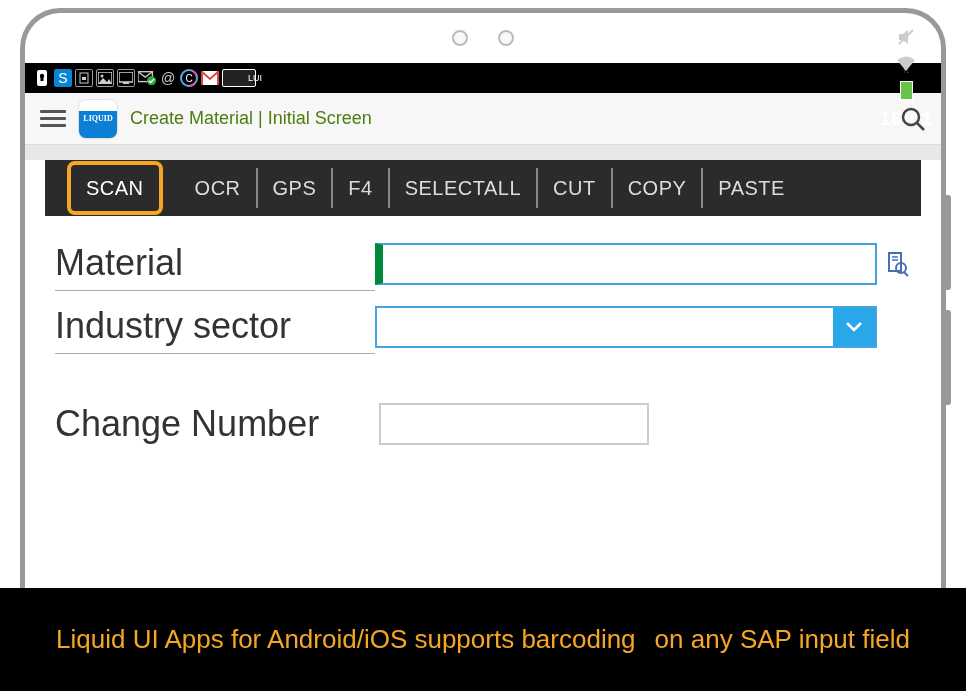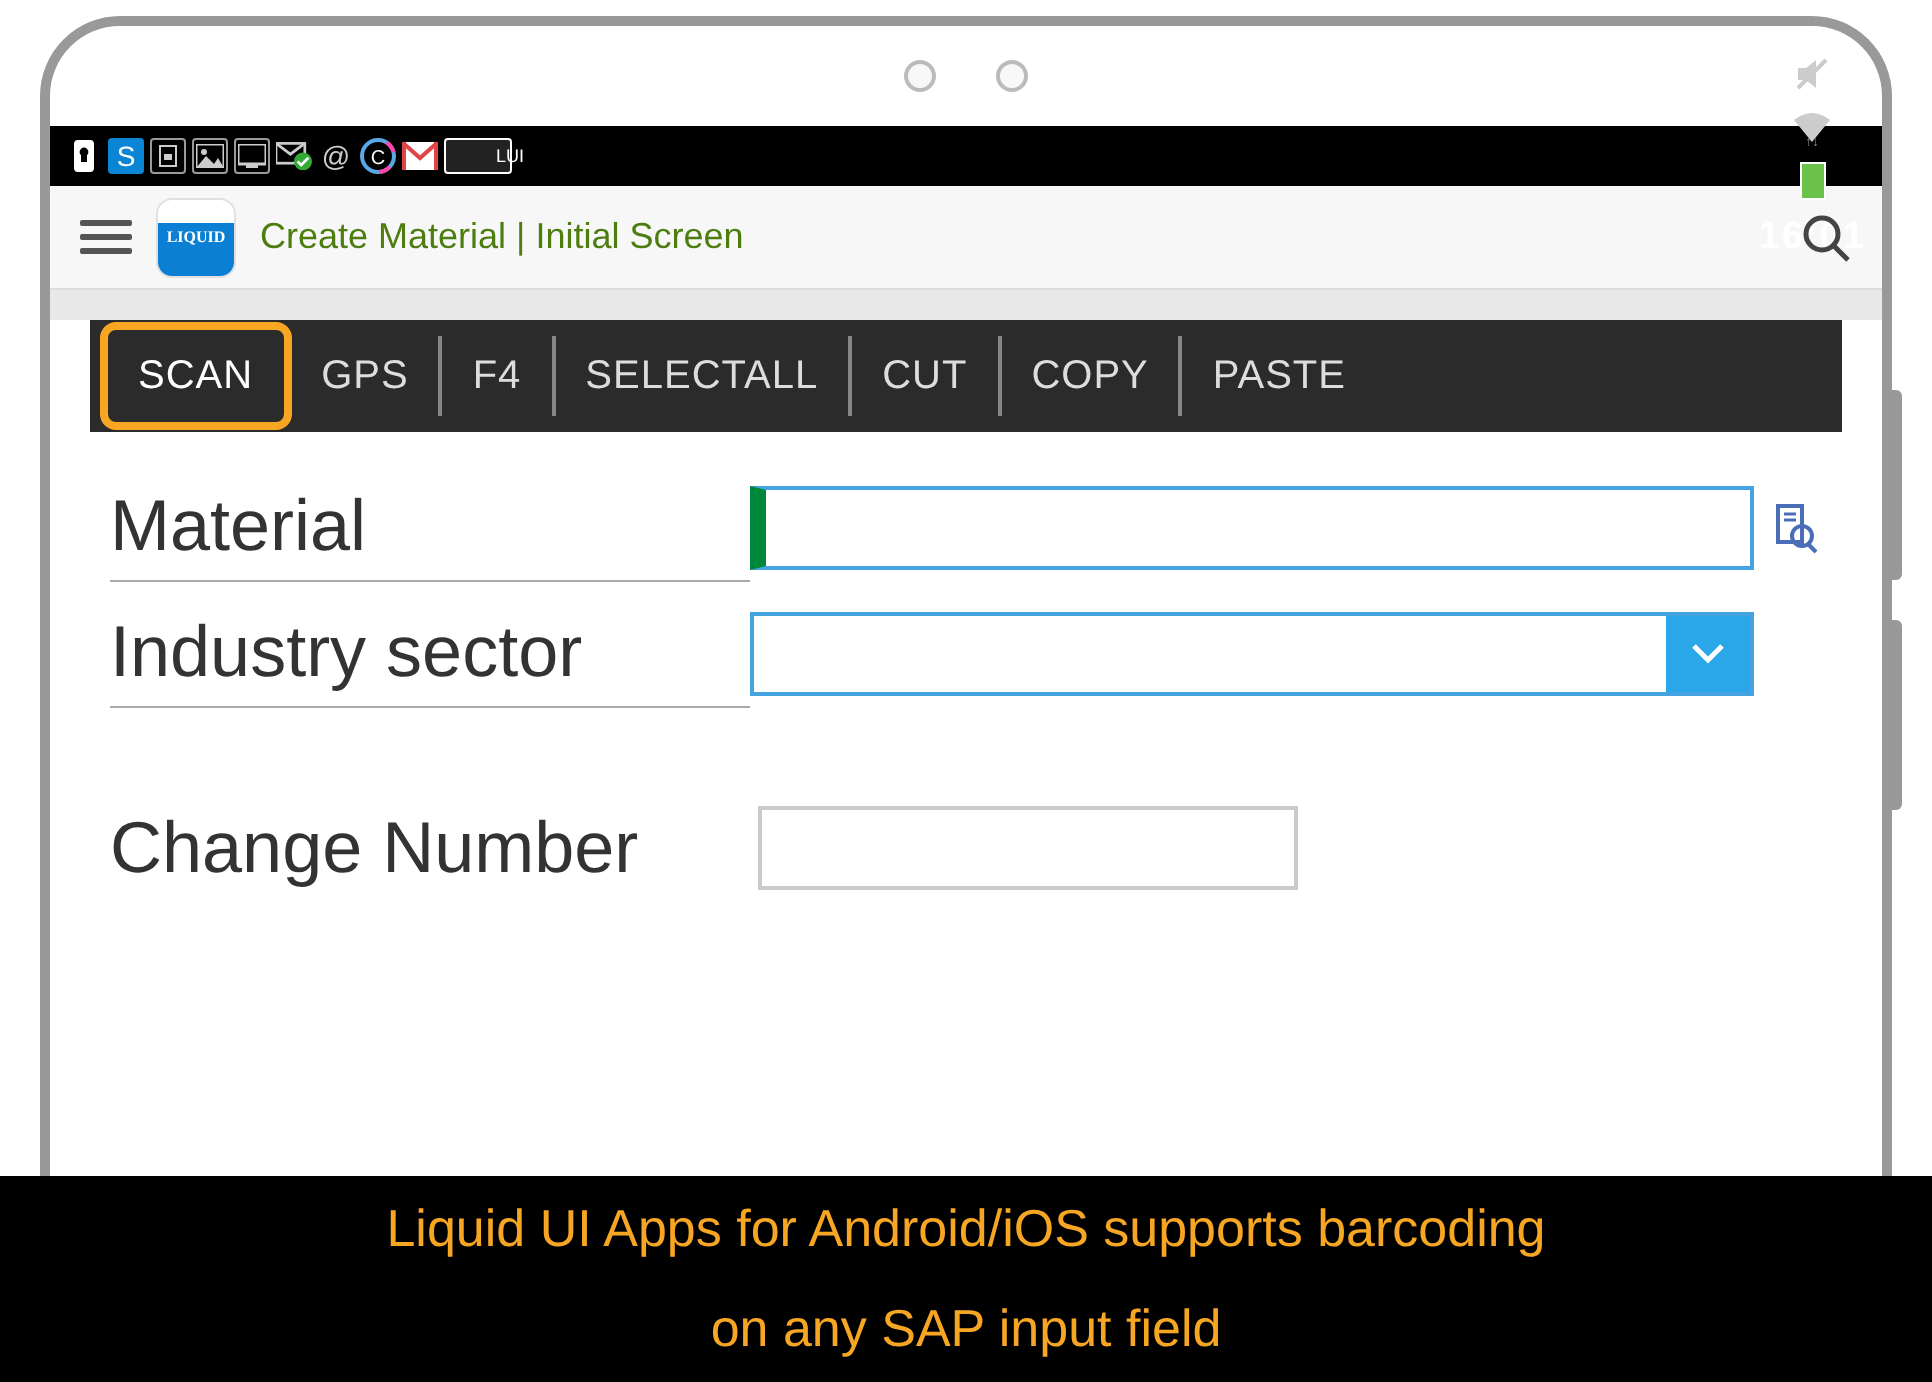--- a/index.html
+++ b/index.html
@@ -113,21 +113,21 @@
       border-right: 2px solid #888;
       letter-spacing: 0.5px;
     }
     .ctx-btn:last-child { border-right: none; }
     .ctx-btn.highlighted {
       border: 4px solid #f6a623;
       border-radius: 8px;
       color: #fff;
       height: 54px;
       line-height: 46px;
-      margin: -2px 0;
+      margin: -2px 17px;
       border-right: 4px solid #f6a623;
     }
     .ctx-btn.highlighted + .ctx-btn {
       border-left: none;
     }
     .form-area {
       padding: 20px 30px;
     }
     .form-row {
       display: flex;
@@ -187,21 +187,21 @@
     }
     .gap-row { height: 35px; }
     .caption-band {
       position: absolute;
       left: 0;
       right: 0;
       top: 588px;
       bottom: 0;
       background: #000;
       display: flex;
-      flex-direction: column;
+      flex-direction: row;
       align-items: center;
       justify-content: center;
       gap: 19px;
     }
     .caption-text {
       color: #f6a623;
       font-size: 26px;
       text-align: center;
     }
     svg { display: block; }
@@ -305,20 +305,21 @@
           <circle cx="11" cy="11" r="8" fill="none" stroke="#444" stroke-width="2.5"></circle>
           <line x1="17" y1="17" x2="24" y2="24" stroke="#444" stroke-width="2.5"></line>
         </svg>
     </div>
   </div>
 
   <div class="gray-strip"></div>
 
   <div class="context-toolbar">
     <div class="ctx-btn highlighted">SCAN</div>
+    <div class="ctx-btn">OCR</div>
     <div class="ctx-btn">GPS</div>
     <div class="ctx-btn">F4</div>
     <div class="ctx-btn">SELECTALL</div>
     <div class="ctx-btn">CUT</div>
     <div class="ctx-btn">COPY</div>
     <div class="ctx-btn">PASTE</div>
   </div>
 
   <div class="form-area">
 

